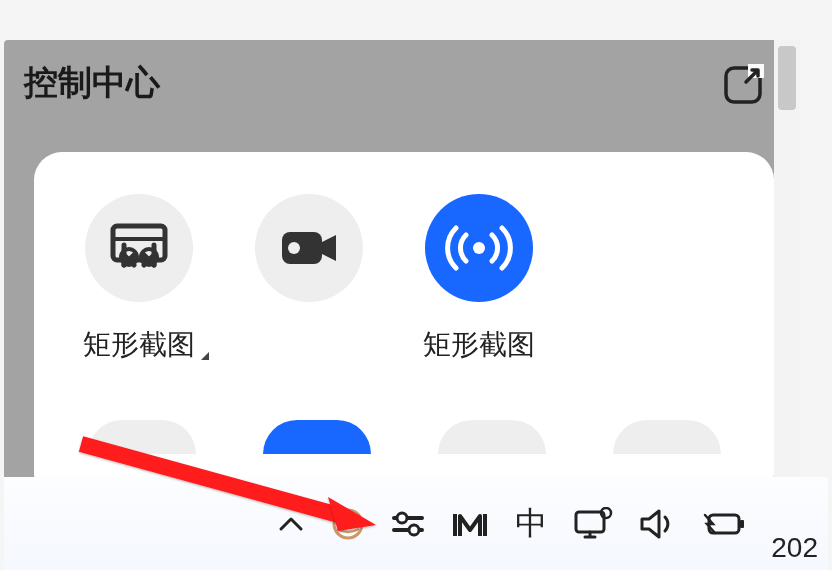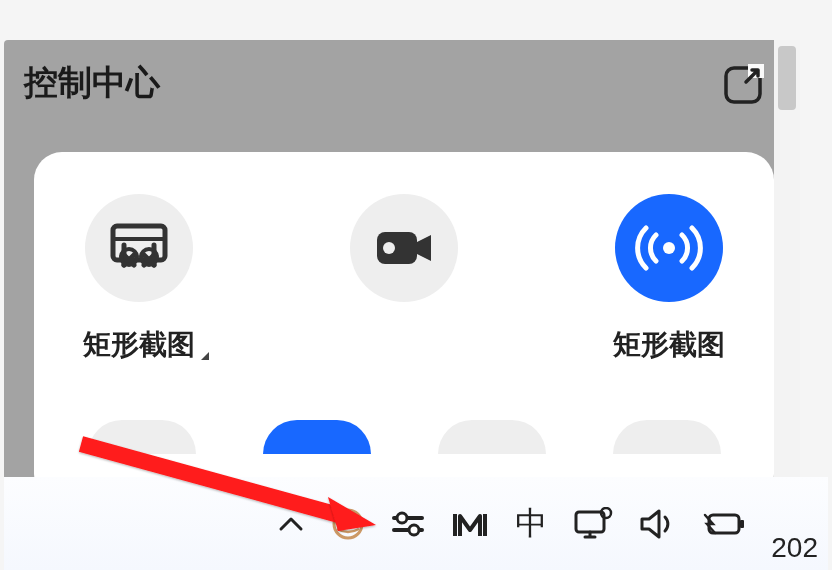--- a/index.html
+++ b/index.html
@@ -45,23 +45,22 @@
     left: 30px;
     top: 112px;
     width: 740px;
     height: 350px;
     background: #ffffff;
     border-radius: 28px;
     padding-top: 42px;
   }
   .row {
     display: flex;
-    justify-content: space-between;
+    justify-content: flex-start;
     padding: 0 20px;
-    font-weight: bold;
   }
   .tile {
     display: flex;
     flex-direction: column;
     align-items: center;
     width: 170px;
     cursor: pointer;
   }
   .circle {
     width: 108px;

